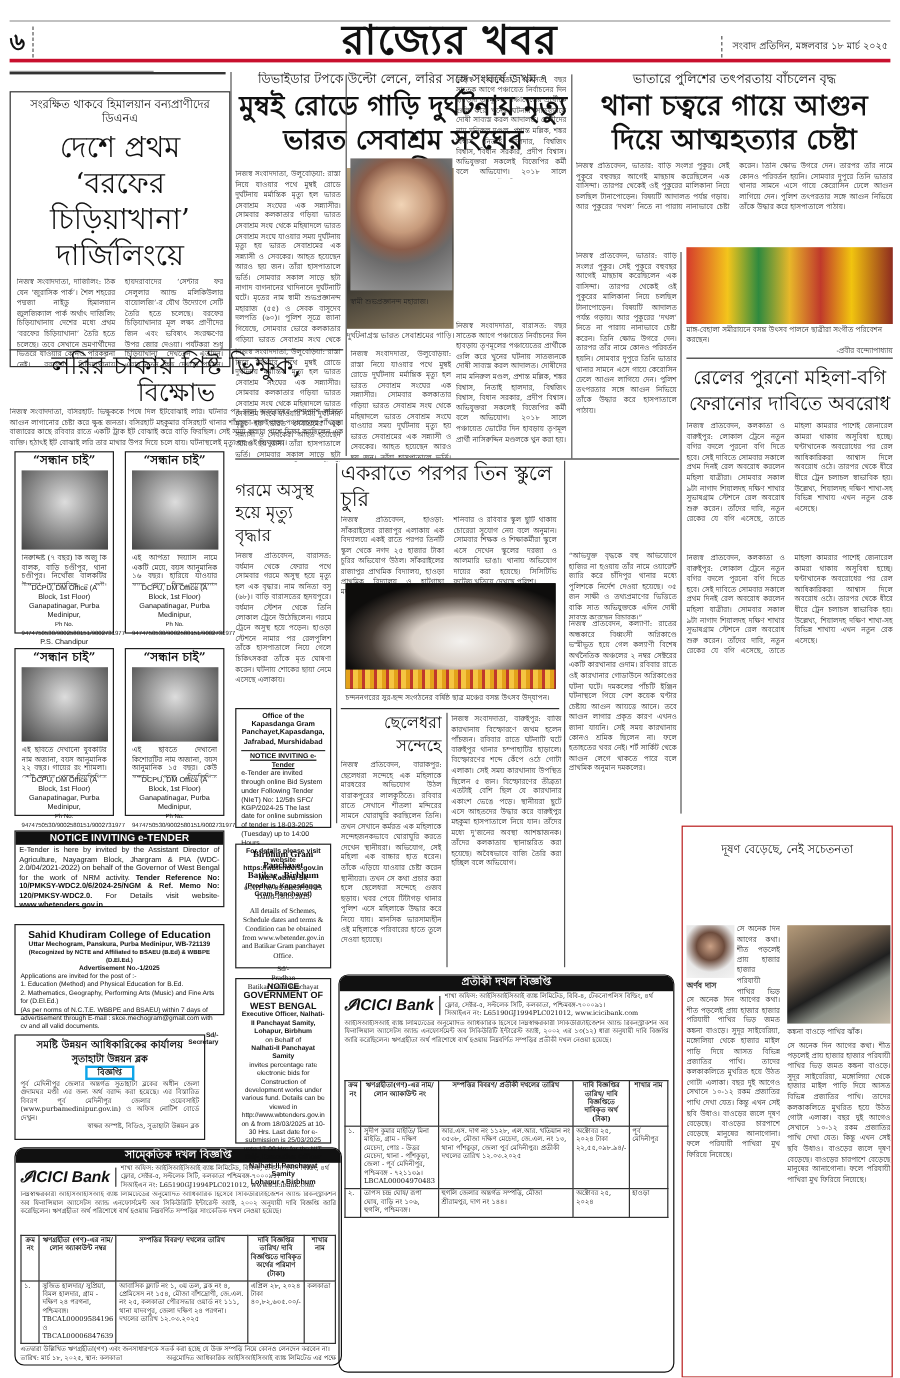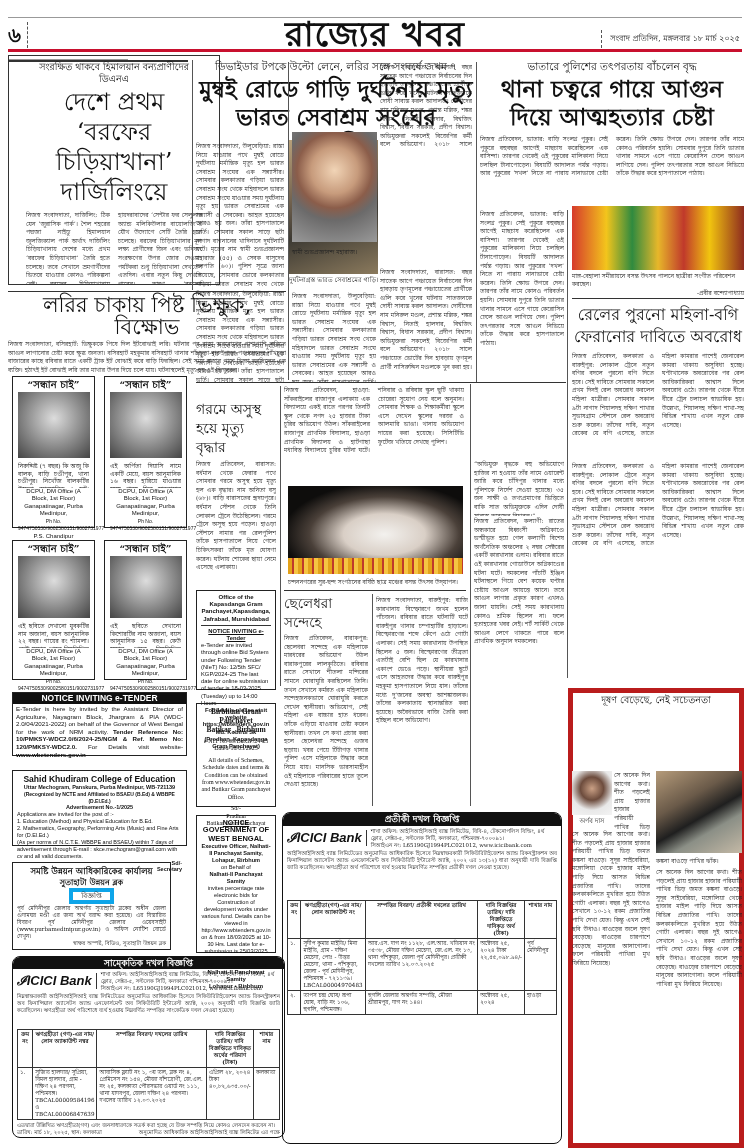--- a/index.html
+++ b/index.html
@@ -35,21 +35,21 @@
 <body>
 
 <div class="abs hdr-topline"></div>
 <div class="abs page-no">৬</div>
 <div class="abs section-title">রাজ্যের খবর</div>
 <div class="abs dateline">সংবাদ প্রতিদিন, মঙ্গলবার ১৮ মার্চ ২০২৫</div>
 <div class="abs redline"></div>
 <div class="abs grey-thin"></div>
 
 <div class="abs box" style="left:8px;top:60px;width:180px;height:0"></div>
-<div class="abs box" style="left:8px;top:55px;width:212px;height:230px;padding:5px 17px;overflow:hidden">
+<div class="abs box" style="left:8px;top:76px;width:184px;height:230px;padding:5px 5px;overflow:hidden">
   <div class="kicker" style="font-size:9.5px;line-height:12px">সংরক্ষিত থাকবে হিমালয়ান বন্যপ্রাণীদের ডিএনএ</div>
   <div class="hl" style="font-size:24px;line-height:30px;margin:2px 0 4px;font-weight:normal">দেশে প্রথম ‘বরফের চিড়িয়াখানা’ দার্জিলিংয়ে</div>
   <div class="body cols2" style="height:122px">নিজস্ব সংবাদদাতা, দার্জিলিং: ঠিক যেন ‘জুরাসিক পার্ক’। শৈল শহরের পদ্মজা নাইডু হিমালয়ান জুলজিক্যাল পার্ক অর্থাৎ দার্জিলিং চিড়িয়াখানায় দেশের মধ্যে প্রথম ‘বরফের চিড়িয়াখানা’ তৈরি হতে চলেছে। তবে সেখানে ভ্রমণার্থীদের ভিতরে যাওয়ার কোনও পরিকল্পনা নেই। বরফের চিড়িয়াখানায় সংরক্ষিত থাকবে রেড পান্ডা, স্নো লেপার্ডের মতো হিমালয়ান বন্যজন্তুর ডিএনএ। মাইনাস ১৯৬ ডিগ্রি সেলসিয়াসে তরলে রাখা হবে জেনেটিক মেটেরিয়াল। হায়দরাবাদের ‘সেন্টার ফর সেলুলার অ্যান্ড মলিকিউলার বায়োলজি’-র যৌথ উদ্যোগে সেটি তৈরি হতে চলেছে। বরফের চিড়িয়াখানার মূল লক্ষ্য প্রাণীদের জিন এবং ভবিষ্যৎ সংরক্ষণের উপর জোর দেওয়া। পর্যটকরা শুধু চিড়িয়াখানা দেখতেন এতদিন। এবার নতুন কিছু দেখতে পাবেন। কারণ, ‘বরফের চিড়িয়াখানা’ এখনও পর্যটকরা দেখেননি। দার্জিলিং চিড়িয়াখানার অধিকর্তা বলেছেন, “চিড়িয়াখানার ভিতরে পর্যটকদের ঘুরে দেখানো হবে। সেখানে এই ডিএনএগুলি থাকবে। বরফের চিড়িয়াখানা থাকবে অপরিবর্তনীয় জেনেটিক সম্পদ। এখানে প্রকারে প্রায় নাইট্রোজেন সরবরাহ করা হবে।”</div>
 </div>
 
 <div class="abs" style="left:196px;top:60px;width:280px;height:230px">
   <div class="kicker" style="font-size:10.5px;line-height:13px;white-space:nowrap;overflow:hidden">ডিভাইডার টপকে উল্টো লেনে, লরির সঙ্গে সংঘর্ষে জখম ৭</div>
   <div class="hl" style="font-size:22.5px;line-height:28px;margin:2px 0 6px;font-weight:bold">মুম্বই রোডে গাড়ি দুর্ঘটনায় মৃত্যু ভারত সেবাশ্রম সংঘের সন্ন্যাসীর</div>
   <div class="body" style="position:absolute;left:0;top:82px;width:88px;height:145px">নিজস্ব সংবাদদাতা, উলুবেড়িয়া: রাস্তা নিয়ে যাওয়ার পথে মুম্বই রোডে দুর্ঘটনায় মর্মান্তিক মৃত্যু হল ভারত সেবাশ্রম সংঘের এক সন্ন্যাসীর। সোমবার কলকাতার গড়িয়া ভারত সেবাশ্রম সংঘ থেকে মহিষাদলে ভারত সেবাশ্রম সংঘে যাওয়ার সময় দুর্ঘটনায় মৃত্যু হয় ভারত সেবাশ্রমের এক সন্ন্যাসী ও সেবকের। আহত হয়েছেন আরও ছয় জন। তাঁরা হাসপাতালে ভর্তি। সোমবার সকাল সাড়ে ছটা নাগাদ বাগনানের খাদিনানে দুর্ঘটনাটি ঘটে। মৃতের নাম স্বামী শুভপ্রজ্ঞানন্দ মহারাজ (৫৫) ও সেবক বাসুদেব দলপতি (৬০)। পুলিশ সূত্রে জানা গিয়েছে, সোমবার ভোরে কলকাতার গড়িয়া ভারত সেবাশ্রম সংঘ থেকে মহিষাদলের উদ্দেশে বেরিয়েছিলেন ৮ জনের একটি দল। বাগনানের কাছে, নিয়ন্ত্রণ হারিয়ে তাঁদের টাটা ৪০৭ গাড়িটি ডিভাইডারে ধাক্কা মেরে উল্টো লেনে ঢুকে পড়ে। সেই সময় ওই লেনে একটি লরির সঙ্গে মুখোমুখি সংঘর্ষ হয়। ঘটনাস্থলেই ছিটকে পড়েন সকলে। খবর পেয়ে তড়িঘড়ি বাগনান থানার পুলিশ এসে তাঁদের উদ্ধার করে বাগনান গ্রামীণ হাসপাতালে নিয়ে গেলে চিকিৎসকরা মৃত ঘোষণা করেন। বাকি ৬ জনকে উলুবেড়িয়া মেডিক্যাল কলেজ ও হাসপাতালে ভর্তি করা হয়েছে।</div>
   <div class="photo" style="position:absolute;left:93px;top:80px;width:89px;height:134px;background:linear-gradient(160deg,#b8a17a,#776651 35%,#3d3a33 60%,#8b7a5d);"></div>
@@ -140,21 +140,21 @@
   <div style="font-size:5.5px;line-height:7px">1. Education (Method) and Physical Education for B.Ed.</div>
   <div style="font-size:5.5px;line-height:7px">2. Mathematics, Geography, Performing Arts (Music) and Fine Arts for (D.El.Ed.)</div>
   <div style="font-size:5.5px;line-height:7px">(As per norms of N.C.T.E. WBBPE and BSAEU) within 7 days of advertisement through E-mail : skce.mechogram@gmail.com with cv and all valid documents.</div>
   <div style="text-align:right;font-weight:bold;font-size:5.5px;line-height:6px">Sd/-</div>
   <div style="text-align:right;font-weight:bold;font-size:5.5px;line-height:6px">Secretary</div>
 </div>
 
 <div class="abs ad" style="left:12px;top:862px;width:159px;height:88px;font-family:'DejaVu Serif',serif">
   <div style="font-size:8.5px;font-weight:bold;line-height:11px">সমষ্টি উন্নয়ন আধিকারিকের কার্যালয়</div>
   <div style="font-size:8px;font-weight:bold;line-height:10px">সুতাহাটা উন্নয়ন ব্লক</div>
-  <div style="display:inline-block;border:4px solid #0ea5e9;padding:0 8px;font-size:7px;font-weight:normal;margin:1px 0">বিজ্ঞপ্তি</div>
+  <div style="display:inline-block;border:2px solid #0ea5e9;padding:0 8px;font-size:7px;font-weight:bold;margin:1px 0">বিজ্ঞপ্তি</div>
   <div style="font-size:5.6px;line-height:7px;text-align:justify">পূর্ব মেদিনীপুর জেলার অন্তর্গত সুতাহাটা ব্লকের অধীন জেলা গুদামঘর মণ্ডী এর জন্য অর্থ বরাদ্দ করা হয়েছে। এর বিস্তারিত বিবরণ পূর্ব মেদিনীপুর জেলার ওয়েবসাইট (www.purbamedinipur.gov.in) ও অফিস নোটিশ বোর্ডে দেখুন।</div>
   <div style="font-size:5.5px;text-align:right;line-height:7px">স্বাক্ষর অস্পষ্ট, বিডিও, সুতাহাটা উন্নয়ন ব্লক</div>
 </div>
 
 <div class="abs" style="left:12px;top:956px;width:273px;height:182px;border:1.5px solid #111;border-radius:8px;overflow:hidden;font-size:5.4px;line-height:6.8px">
   <div class="darkbar" style="font-size:9px;line-height:12px">সাম্কেতিক দখল বিজ্ঞপ্তি</div>
   <div style="display:flex;padding:2px 4px;gap:4px;align-items:center">
     <div class="icici" style="font-size:13px;line-height:16px;white-space:nowrap;border-right:1px solid #333;padding-right:4px"><span>ℐ</span><span>ICICI Bank</span></div>
     <div>
       <div>শাখা অফিস: আইসিআইসিআই ব্যাঙ্ক লিমিটেড, বিবি-৪, টেকনোপলিস বিল্ডিং, ৪র্থ ফ্লোর, সেক্টর-৫, সল্টলেক সিটি, কলকাতা পশ্চিমবঙ্গ-৭০০০৯১।</div>
@@ -188,20 +188,21 @@
 </div>
 
 <div class="abs hline" style="left:196px;top:382px;width:370px;background:#333"></div>
 <div class="abs" style="left:196px;top:400px;width:80px;height:200px">
   <div class="hl" style="font-size:14px;line-height:19px;text-align:left;font-weight:normal">গরমে অসুস্থ হয়ে মৃত্যু বৃদ্ধার</div>
   <div class="body" style="margin-top:3px;height:150px">নিজস্ব প্রতিবেদন, বারাসত: বর্ধমান থেকে ফেরার পথে সোমবার গরমে অসুস্থ হয়ে মৃত্যু হল এক বৃদ্ধার। নাম অনিতা বসু (৬৮)। বাড়ি বারাসতের হৃদয়পুরে। বর্ধমান স্টেশন থেকে তিনি লোকাল ট্রেনে উঠেছিলেন। গরমে ট্রেনে অসুস্থ হয়ে পড়েন। হাওড়া স্টেশনে নামার পর রেলপুলিশ তাঁকে হাসপাতালে নিয়ে গেলে চিকিৎসকরা তাঁকে মৃত ঘোষণা করেন। ঘটনায় শোকের ছায়া নেমে এসেছে এলাকায়।</div>
 </div>
 <div class="abs vline" style="left:280px;top:386px;height:300px"></div>
 
 <div class="abs" style="left:284px;top:384px;width:180px;height:100px">
+  <div class="hl" style="font-size:17px;line-height:22px;text-align:left;font-weight:normal">একরাতে পরপর তিন স্কুলে চুরি</div>
   <div class="body cols2" style="margin-top:2px;height:72px">নিজস্ব প্রতিবেদন, হাওড়া: সাঁকরাইলের রাজাপুর এলাকায় এক বিদ্যালয়ে একই রাতে পরপর তিনটি স্কুল থেকে নগদ ২৫ হাজার টাকা চুরির অভিযোগ উঠল। সাঁকরাইলের রাজাপুর প্রাথমিক বিদ্যালয়, হাওড়া প্রাথমিক বিদ্যালয় ও হাটগাছা মধ্যবিত্ত বিদ্যালয়ে চুরির ঘটনা ঘটে। শনিবার ও রবিবার স্কুল ছুটি থাকায় চোরেরা সুযোগ নেয় বলে অনুমান। সোমবার শিক্ষক ও শিক্ষাকর্মীরা স্কুলে এসে দেখেন স্কুলের দরজা ও আলমারি ভাঙা। থানায় অভিযোগ দায়ের করা হয়েছে। সিসিটিভি ফুটেজ খতিয়ে দেখছে পুলিশ।</div>
 </div>
 <div class="abs photo" style="left:288px;top:486px;width:175px;height:88px;background:radial-gradient(ellipse at 55% 55%,#f3f1ee 0,#d9cfc6 30%,#4a4039 55%,#0e0d0c 75%),#111"></div>
 <div class="abs" style="left:288px;top:558px;width:175px;height:16px;background:repeating-linear-gradient(90deg,#e3a21a 0 4px,#c0392b 4px 6px,#f5c542 6px 10px)"></div>
 <div class="abs caption" style="left:288px;top:577px;width:178px;font-size:6px">চন্দননগরের সুর-ছন্দ সংগঠনের বর্ষিষ্ঠ ছাত্র মঞ্চের বসন্ত উৎসব উদ্‌যাপন।</div>
 <div class="abs hline" style="left:284px;top:590px;width:182px;background:#333"></div>
 
 <div class="abs ad" style="left:196px;top:590px;width:80px;height:100px;font-size:5.8px;line-height:7.2px">
   <div style="font-weight:bold;font-size:6px">Office of the Kapasdanga Gram Panchayet,Kapasdanga, Jafrabad, Murshidabad</div>
   <div style="border-top:1px solid #333;margin:2px 0"></div>
@@ -228,43 +229,43 @@
   <div style="font-weight:bold">Executive Officer, Nalhati-II Panchayat Samity, Lohapur, Birbhum</div>
   <div>on Behalf of</div>
   <div style="font-weight:bold">Nalhati-II Panchayat Samity</div>
   <div>invites percentage rate electronic bids for Construction of development works under various fund. Details can be viewed in http://www.wbtenders.gov.in on &amp; from 18/03/2025 at 10-30 Hrs. Last date for e-submission is 25/03/2025 upto 17-00 Hrs for the NIT.</div>
   <div style="font-weight:bold;font-size:6px">Sd/-, Executive Officer</div>
   <div style="font-weight:bold;font-size:6px">Nalhati-II Panchayat Samity</div>
   <div style="font-weight:bold;font-size:6px">Lohapur • Birbhum</div>
 </div>
 
 <div class="abs" style="left:284px;top:594px;width:84px;height:212px">
-  <div class="hl" style="font-size:13.5px;line-height:19px;text-align:left;font-weight:normal">ছেলেধরা সন্দেহে</div>
+  <div class="hl" style="font-size:13.5px;line-height:19px;text-align:right;font-weight:normal">ছেলেধরা সন্দেহে</div>
   <div class="body" style="margin-top:2px;height:186px">নিজস্ব প্রতিবেদন, বারাকপুর: ছেলেধরা সন্দেহে এক মহিলাকে মারধরের অভিযোগ উঠল বারাকপুরের লালকুঠিতে। রবিবার রাতে সেখানে শীতলা মন্দিরের সামনে ঘোরাঘুরি করছিলেন তিনি। তখন সেখানে কর্মরত এক মহিলাকে সন্দেহজনকভাবে ঘোরাঘুরি করতে দেখেন স্থানীয়রা। অভিযোগ, সেই মহিলা এক বাচ্চার হাত ধরেন। তাঁকে এড়িয়ে যাওয়ার চেষ্টা করেন স্থানীয়রা। তখন সে কথা প্রচার করা হলে ছেলেধরা সন্দেহে গুজব ছড়ায়। খবর পেয়ে টিটাগড় থানার পুলিশ এসে মহিলাকে উদ্ধার করে নিয়ে যায়। মানসিক ভারসাম্যহীন ওই মহিলাকে পরিবারের হাতে তুলে দেওয়া হয়েছে।</div>
 </div>
 <div class="abs vline" style="left:372px;top:594px;height:212px"></div>
 
 <div class="abs" style="left:376px;top:594px;width:92px;height:212px">
   <div class="body" style="margin-top:2px;height:186px">নিজস্ব সংবাদদাতা, বারুইপুর: বাজি কারখানায় বিস্ফোরণে জখম হলেন পাঁচজন। রবিবার রাতে ঘটনাটি ঘটে বারুইপুর থানার চম্পাহাটির হাড়ালে। বিস্ফোরণের শব্দে কেঁপে ওঠে গোটা এলাকা। সেই সময় কারখানায় উপস্থিত ছিলেন ৫ জন। বিস্ফোরণের তীব্রতা এতটাই বেশি ছিল যে কারখানার একাংশ ভেঙে পড়ে। স্থানীয়রা ছুটে এসে আহতদের উদ্ধার করে বারুইপুর মহকুমা হাসপাতালে নিয়ে যান। তাঁদের মধ্যে দু’জনের অবস্থা আশঙ্কাজনক। তাঁদের কলকাতায় স্থানান্তরিত করা হয়েছে। অবৈধভাবে বাজি তৈরি করা হচ্ছিল বলে অভিযোগ।</div>
 </div>
 <div class="abs vline" style="left:470px;top:384px;height:422px"></div>
 
 <div class="abs body" style="left:474px;top:460px;width:90px;height:56px">“অভিযুক্ত বৃদ্ধকে বহু অভিযোগে হাজির না হওয়ায় তাঁর নামে ওয়ারেন্ট জারি করে চাঁদিপুর থানার মধ্যে পুলিশকে নির্দেশ দেওয়া হয়েছে। ৩৫ জন সাক্ষী ও তথ্যপ্রমাণের ভিত্তিতে বাকি সাত অভিযুক্তকে এদিন দোষী সাব্যস্ত করেছেন বিচারক।”</div>
 <div class="abs" style="left:474px;top:515px;width:90px;height:290px">
   <div class="body" style="margin-top:2px;height:220px">নিজস্ব প্রতিবেদন, কল্যাণী: রাতের অন্ধকারে বিধ্বংসী অগ্নিকাণ্ডে ভস্মীভূত হয়ে গেল কল্যাণী বিশেষ অর্থনৈতিক অঞ্চলের ২ নম্বর সেক্টরের একটি কারখানার গুদাম। রবিবার রাতে ওই কারখানার গোডাউনে অগ্নিকাণ্ডের ঘটনা ঘটে। দমকলের পাঁচটি ইঞ্জিন ঘটনাস্থলে গিয়ে বেশ কয়েক ঘণ্টার চেষ্টায় আগুন আয়ত্তে আনে। তবে আগুন লাগার প্রকৃত কারণ এখনও জানা যায়নি। সেই সময় কারখানায় কোনও শ্রমিক ছিলেন না। ফলে হতাহতের খবর নেই। শর্ট সার্কিট থেকে আগুন লেগে থাকতে পারে বলে প্রাথমিক অনুমান দমকলের।</div>
 </div>
 <div class="abs vline" style="left:567px;top:460px;height:218px"></div>
 
 <div class="abs body cols2" style="left:572px;top:462px;width:172px;height:212px">নিজস্ব প্রতিবেদন, কলকাতা ও বারুইপুর: লোকাল ট্রেনে নতুন বগির বদলে পুরনো বগি দিতে হবে। সেই দাবিতে সোমবার সকালে প্রথম দিনই রেল অবরোধ করলেন মহিলা যাত্রীরা। সোমবার সকাল ৯টা নাগাদ শিয়ালদহ দক্ষিণ শাখার সুভাষগ্রাম স্টেশনে রেল অবরোধ শুরু করেন। তাঁদের দাবি, নতুন রেকের যে বগি এসেছে, তাতে মহিলা কামরার পাশেই জেনারেল কামরা থাকায় অসুবিধা হচ্ছে। ঘণ্টাখানেক অবরোধের পর রেল আধিকারিকরা আশ্বাস দিলে অবরোধ ওঠে। তারপর থেকে ধীরে ধীরে ট্রেন চলাচল স্বাভাবিক হয়। উল্লেখ্য, শিয়ালদহ দক্ষিণ শাখা-সহ বিভিন্ন শাখায় এখন নতুন রেক এসেছে।</div>
 
-<div class="abs" style="left:568px;top:688px;width:176px;height:460px;border:5px solid #b91c1c;padding:1px 4px;overflow:hidden">
+<div class="abs" style="left:568px;top:688px;width:176px;height:460px;border:1px solid #b91c1c;padding:14px 4px;overflow:hidden">
   <div class="kicker" style="font-size:9.5px;line-height:12px">দূষণ বেড়েছে, নেই সচেতনতা</div>
 </div>
 <div class="abs photo" style="left:572px;top:771px;width:40px;height:44px;background:radial-gradient(circle at 50% 40%,#caa085 0,#6d4c3d 35%,#e8e8e8 65%,#f4f4f4)"></div>
-<div class="abs caption" style="left:572px;top:817px;width:40px;text-align:center;font-size:6.5px;font-weight:normal">অর্ণব দাস</div>
+<div class="abs caption" style="left:572px;top:817px;width:40px;font-size:6.5px;font-weight:bold">অর্ণব দাস</div>
 <div class="abs body" style="left:614px;top:771px;width:36px;height:60px">সে অনেক দিন আগের কথা। শীত পড়লেই প্রায় হাজার হাজার পরিযায়ী পাখির ভিড় জমত কঙ্কনা বাওড়ে। সুদূর সাইবেরিয়া, মঙ্গোলিয়া থেকে হাজার মাইল পাড়ি দিয়ে আসত বিভিন্ন প্রজাতির পাখি। তাদের কলকাকলিতে মুখরিত হয়ে উঠত গোটা এলাকা। বছর দুই আগেও সেখানে ১০-১২ রকম প্রজাতির পাখি দেখা যেত। কিন্তু এখন সেই ছবি উধাও। বাওড়ের জলে দূষণ বেড়েছে। বাওড়ের চারপাশে বেড়েছে মানুষের আনাগোনা। ফলে পরিযায়ী পাখিরা মুখ ফিরিয়ে নিয়েছে।</div>
 <div class="abs photo" style="left:656px;top:771px;width:86px;height:82px;background:linear-gradient(150deg,#b59b7a,#6a5a49 35%,#1f1f1f 55%,#8b8f86 70%,#c4b9a6)"></div>
 <div class="abs caption" style="left:656px;top:856px;width:86px;font-size:6px">কঙ্কনা বাওড়ে পাখির ঝাঁক।</div>
 <div class="abs body" style="left:572px;top:830px;width:78px;height:310px">সে অনেক দিন আগের কথা। শীত পড়লেই প্রায় হাজার হাজার পরিযায়ী পাখির ভিড় জমত কঙ্কনা বাওড়ে। সুদূর সাইবেরিয়া, মঙ্গোলিয়া থেকে হাজার মাইল পাড়ি দিয়ে আসত বিভিন্ন প্রজাতির পাখি। তাদের কলকাকলিতে মুখরিত হয়ে উঠত গোটা এলাকা। বছর দুই আগেও সেখানে ১০-১২ রকম প্রজাতির পাখি দেখা যেত। কিন্তু এখন সেই ছবি উধাও। বাওড়ের জলে দূষণ বেড়েছে। বাওড়ের চারপাশে বেড়েছে মানুষের আনাগোনা। ফলে পরিযায়ী পাখিরা মুখ ফিরিয়ে নিয়েছে।</div>
 <div class="abs body" style="left:656px;top:868px;width:86px;height:272px">সে অনেক দিন আগের কথা। শীত পড়লেই প্রায় হাজার হাজার পরিযায়ী পাখির ভিড় জমত কঙ্কনা বাওড়ে। সুদূর সাইবেরিয়া, মঙ্গোলিয়া থেকে হাজার মাইল পাড়ি দিয়ে আসত বিভিন্ন প্রজাতির পাখি। তাদের কলকাকলিতে মুখরিত হয়ে উঠত গোটা এলাকা। বছর দুই আগেও সেখানে ১০-১২ রকম প্রজাতির পাখি দেখা যেত। কিন্তু এখন সেই ছবি উধাও। বাওড়ের জলে দূষণ বেড়েছে। বাওড়ের চারপাশে বেড়েছে মানুষের আনাগোনা। ফলে পরিযায়ী পাখিরা মুখ ফিরিয়ে নিয়েছে।</div>
 
 <div class="abs" style="left:282px;top:812px;width:280px;height:332px;border:1.5px solid #111;border-radius:8px;overflow:hidden;font-size:5.4px;line-height:6.8px">
   <div class="darkbar" style="font-size:9px;line-height:13px">প্রতীকী দখল বিজ্ঞপ্তি</div>
   <div style="display:flex;padding:2px 4px;gap:4px;align-items:center">
     <div class="icici" style="font-size:13px;line-height:16px;white-space:nowrap;border-right:1px solid #333;padding-right:4px"><span>ℐ</span><span>ICICI Bank</span></div>

